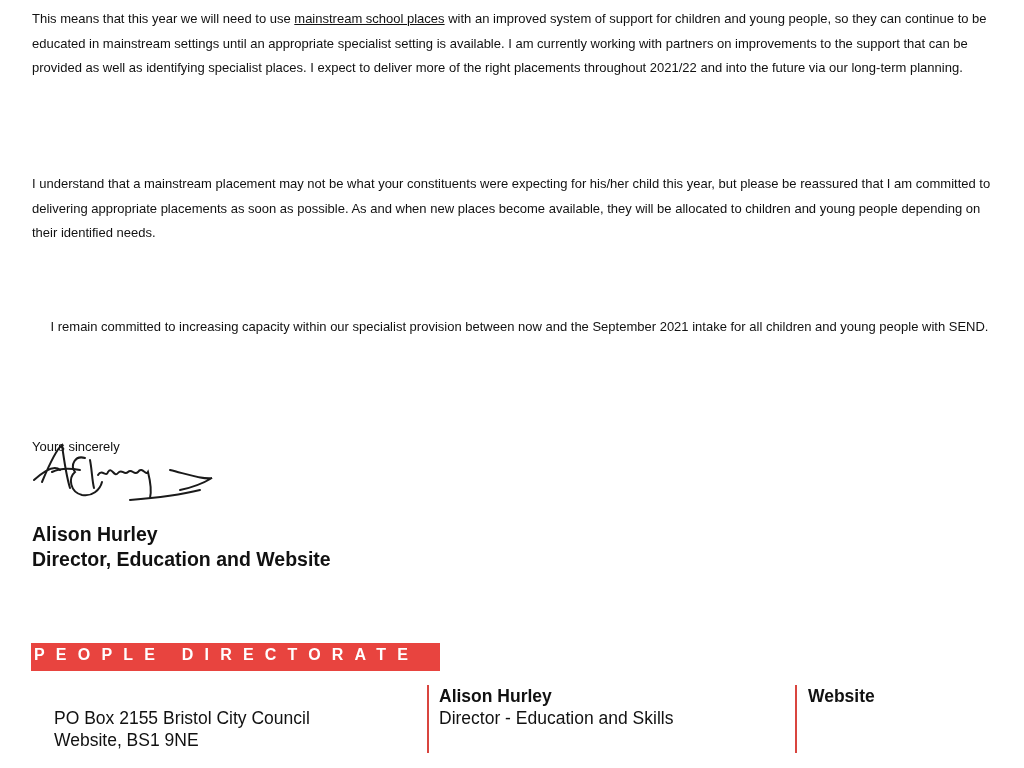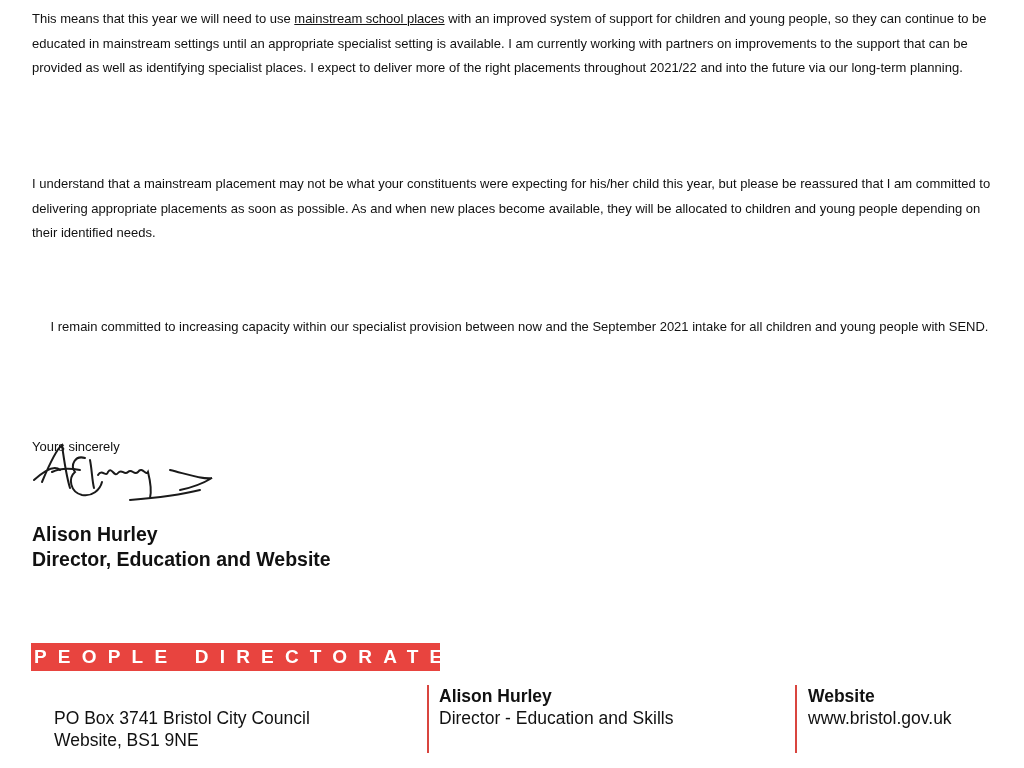--- a/index.html
+++ b/index.html
@@ -9,21 +9,21 @@
   #p1 { top: 7px; }
   #p2 { top: 172px; }
   #p3 { top: 315px; text-align: center; }
   #closing { top: 391px; margin-top: 44px; }
   .u { text-decoration: underline; }
   #signature { position: absolute; left: 30px; top: 440px; width: 190px; height: 75px; }
   .sigline { position: absolute; left: 32px; font-size: 19.5px; font-weight: bold; }
   #sig-name { top: 523px; }
   #sig-title { top: 548px; }
   #banner { position: absolute; left: 31px; top: 643px; width: 409px; height: 28px; background: #e8443f; }
-  #banner span { position: absolute; left: 3px; top: 3px; color: #fff; font-weight: bold; font-size: 19px; letter-spacing: 11.2px; white-space: nowrap; }
+  #banner span { position: absolute; left: 3px; top: 3px; color: #fff; font-weight: bold; font-size: 16px; letter-spacing: 11.2px; white-space: nowrap; }
   .foot { position: absolute; font-size: 17.5px; line-height: 22px; }
   .foot b { font-weight: bold; display: block; }
   .vbar { position: absolute; width: 2px; background: #d9453f; top: 685px; height: 68px; }
   #foot-addr { left: 54px; top: 707px; }
   #foot-dir { left: 439px; top: 685px; }
   #foot-web { left: 808px; top: 685px; }
 </style>
 </head>
 <body>
 
@@ -45,27 +45,26 @@
 </svg>
 
 <div class="sigline" id="sig-name">Alison Hurley</div>
 <div class="sigline" id="sig-title">Director, Education and Website</div>
 
 <div id="banner">
     <span>PEOPLE DIRECTORATE</span>
   </div>
 
 <div class="foot" id="foot-addr">
-  <div>PO Box 3741 Bristol City Council</div>
+  <div>PO Box 2155 Bristol City Council</div>
   <div>Website, BS1 9NE</div>
 </div>
 
 <div class="vbar" style="left:427px"></div>
 <div class="foot" id="foot-dir">
   <b>Alison Hurley</b>
   <div>Director - Education and Skills</div>
 </div>
 
 <div class="vbar" style="left:795px"></div>
 <div class="foot" id="foot-web">
   <b>Website</b>
-  <div>www.bristol.gov.uk</div>
 </div>
 
 </body></html>

